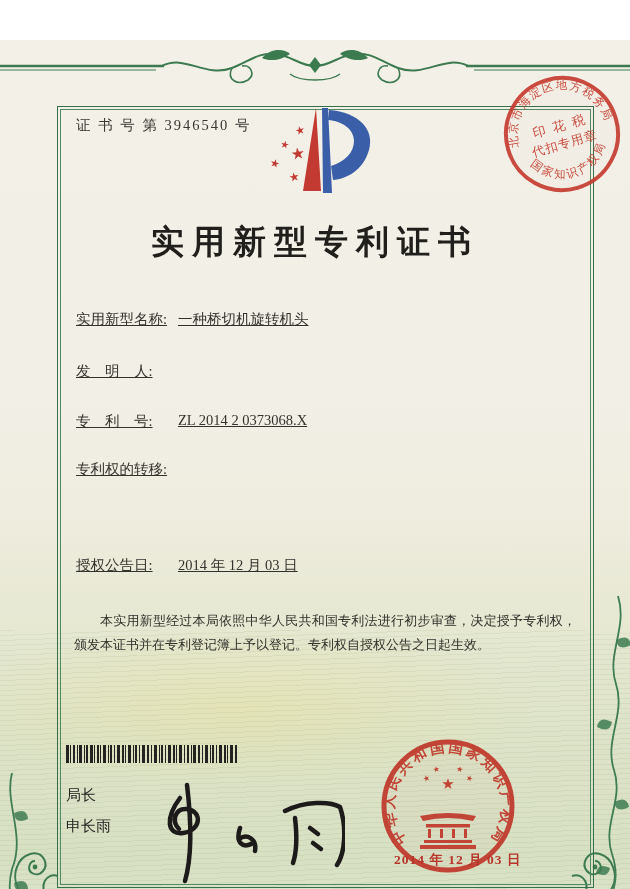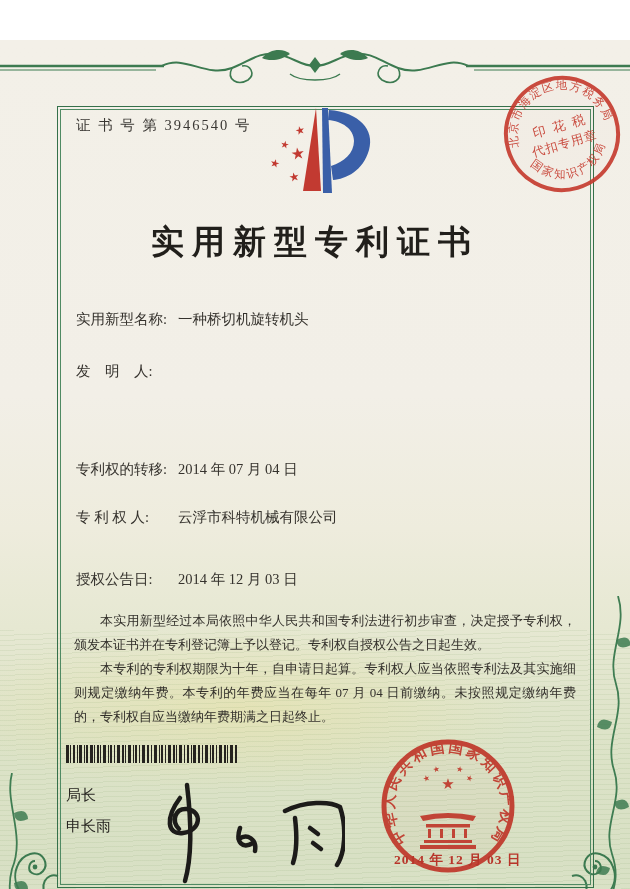--- a/index.html
+++ b/index.html
@@ -10,21 +10,21 @@
       linear-gradient(180deg,#f3f0e8 0%,#f2efe7 40%,#eeecdd 55%,#e6e8d2 66%,#dde3c8 78%,#d8e0c4 92%,#dce3c9 100%); margin-top: 40px;}
   .waves{position:absolute;left:0;top:590px;width:630px;height:299px;
     background:repeating-linear-gradient(178deg, rgba(110,150,85,.10) 0 1px, rgba(255,255,255,0) 1px 5px);
     pointer-events:none;}
   .bottom-paper{position:absolute;left:0;top:876px;width:630px;height:13px;background:rgba(248,246,238,.85);}
   .inner-border{position:absolute;left:57px;top:66px;width:535px;height:780px;border:1.6px solid #35704a;}
   .inner-border .in2{position:absolute;left:2px;top:2px;right:2px;bottom:2px;border:1px solid #4f8a63;}
   .certno{position:absolute;left:76px;top:76px;font-size:14.5px;letter-spacing:2px;color:#3a3733;}
   .title{position:absolute;left:0;top:180px;width:630px;text-align:center;font-size:33px;font-weight:bold;
     letter-spacing:8px;color:#211f1b;}
-  .frow{position:absolute;left:76px;display:flex;font-size:14.5px;color:#35322d;}
+  .frow{position:absolute;left:76px;display:flex;font-size:14.5px;color:#35322d;text-decoration:underline;}
   .frow .lab{white-space:pre;min-width:96px;}
   .frow .val{white-space:pre;margin-left:6px;text-align:center;}
   .paras{position:absolute;left:74px;top:569px;width:502px;}
   .paras p{margin:0;text-indent:2em;font-size:13px;line-height:24px;text-align:justify;color:#33302b;}
   .barcode{position:absolute;left:66px;top:705px;}
   .signer{position:absolute;left:66px;top:740px;font-size:15px;font-weight:normal;color:#262420;line-height:31px;}
   .autograph{position:absolute;left:135px;top:733px;}
   .seal{position:absolute;left:362px;top:680px;opacity:.93;}
   .sealdate{position:absolute;left:394px;top:811px;font-size:13.5px;font-weight:bold;color:#b8352a;letter-spacing:1px;}
   .taxstamp{position:absolute;left:492px;top:24px;transform:rotate(-16deg);opacity:.9;}
@@ -138,36 +138,34 @@
 
   <div class="title">实用新型专利证书</div>
 
   <div class="frow" style="top:270px">
     <span class="lab">实用新型名称:</span>
     <span class="val">一种桥切机旋转机头</span>
   </div>
   <div class="frow" style="top:322px">
     <span class="lab">发　明　人:</span>
   </div>
+  <div class="frow" style="top:372px">
+    <span class="lab">专　利　号:</span>
+    <span class="val">ZL 2014 2 0373068.X</span>
+  </div>
   <div class="frow" style="top:420px">
     <span class="lab">专利权的转移:</span>
-    <span class="val">2014 年 07 月 04 日</span>
-  </div>
-  <div class="frow" style="top:468px">
-    <span class="lab">专 利 权 人:</span>
-    <span class="val">云浮市科特机械有限公司</span>
-  </div>
-  <div class="frow" style="top:530px">
+  </div>
+  <div class="frow" style="top:516px">
     <span class="lab">授权公告日:</span>
     <span class="val">2014 年 12 月 03 日</span>
   </div>
 
   <div class="paras">
     <p>本实用新型经过本局依照中华人民共和国专利法进行初步审查，决定授予专利权，颁发本证书并在专利登记簿上予以登记。专利权自授权公告之日起生效。</p>
-    <p>本专利的专利权期限为十年，自申请日起算。专利权人应当依照专利法及其实施细则规定缴纳年费。本专利的年费应当在每年 07 月 04 日前缴纳。未按照规定缴纳年费的，专利权自应当缴纳年费期满之日起终止。</p>
   </div>
 
   <svg class="barcode" width="172" height="18" viewBox="0 0 172 18">
     <g fill="#25231f">
       <rect x="0" width="3" height="18"></rect>
         <rect x="4" width="1" height="18"></rect>
         <rect x="7" width="2" height="18"></rect>
       <rect x="11" width="1" height="18"></rect>
         <rect x="13" width="3" height="18"></rect>
         <rect x="18" width="1" height="18"></rect>

